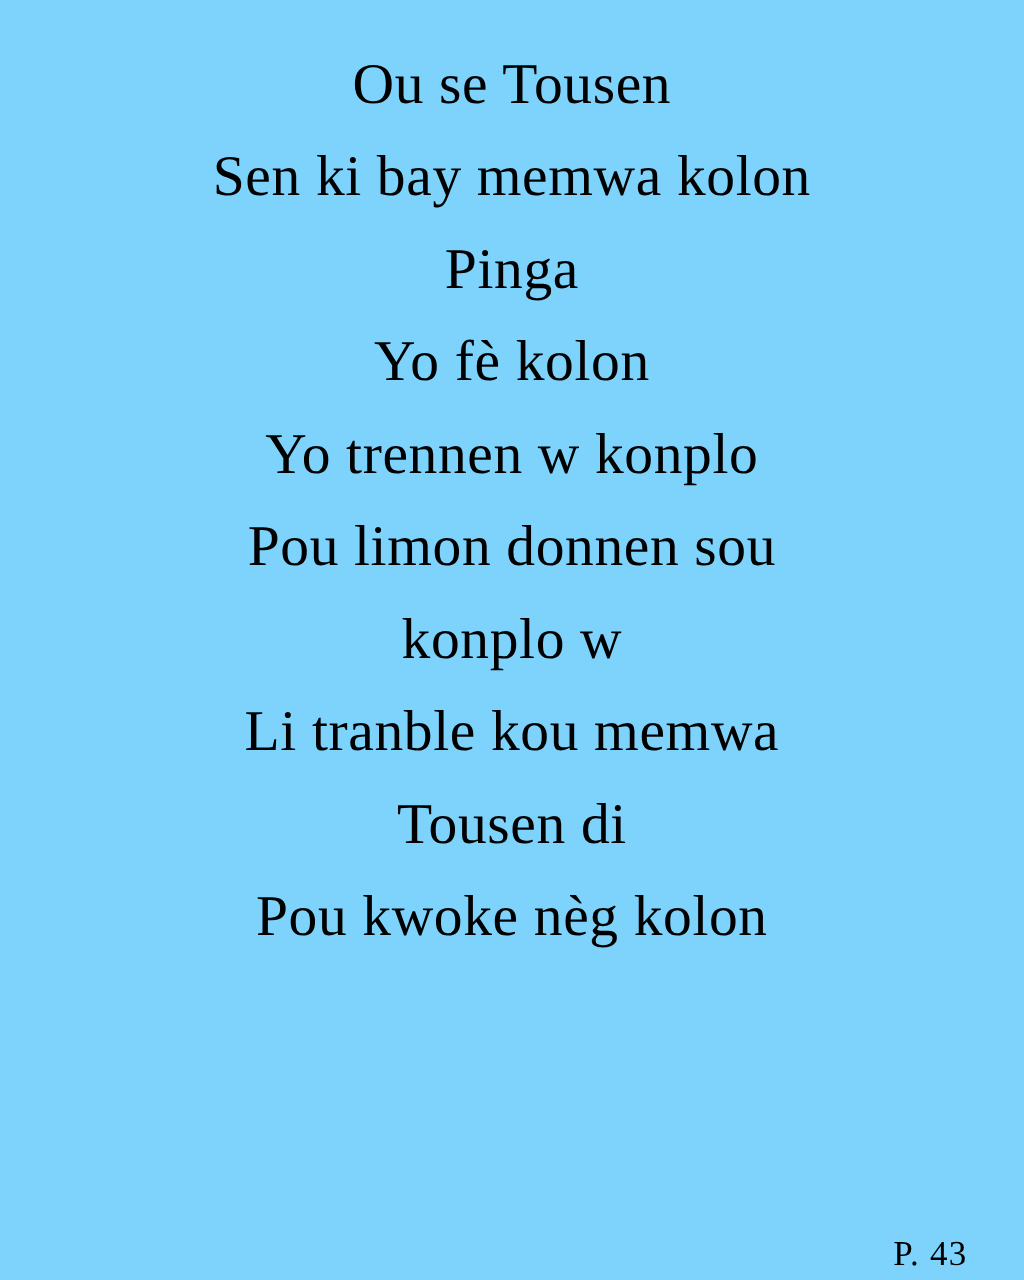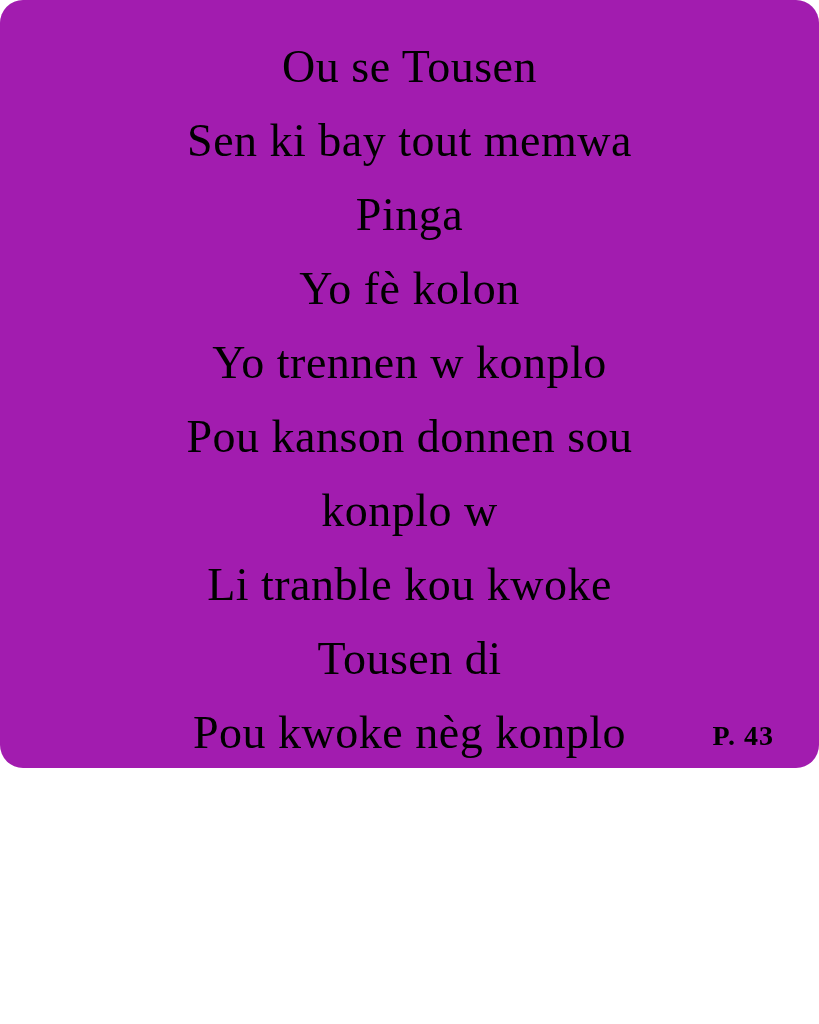--- a/index.html
+++ b/index.html
@@ -3,56 +3,55 @@
   <meta charset="utf-8">
   <style>
     html, body {
       margin: 0;
       padding: 0;
       background: #ffffff;
     }
     .page {
       position: relative;
       width: 819px;
-      height: 768px;
-      background: #a21caf;
+      height: 1024px;
+      background: #7dd3fc;
       overflow: hidden;
       font-family: "Liberation Serif", "DejaVu Serif", serif;
       color: #000000;
-      border-radius: 23px;
     }
     .poem {
       padding-top: 30px;
       text-align: center;
       font-size: 46px;
       line-height: 74px;
       letter-spacing: 0.5px;
     }
     .poem-line {
       white-space: nowrap;
     }
     .page-number {
       position: absolute;
       right: 45px;
-      bottom: 16px;
+      bottom: 4px;
       font-size: 28px;
-      font-weight: bold;
+      font-weight: normal;
       letter-spacing: 1px;
     }
   </style>
 </head>
 <body>
 
 <div class="page">
   <div class="poem">
       <div class="poem-line">Ou se Tousen</div>
-      <div class="poem-line">Sen ki bay tout memwa</div>
+      <div class="poem-line">Sen ki bay memwa kolon</div>
       <div class="poem-line">Pinga</div>
       <div class="poem-line">Yo fè kolon</div>
       <div class="poem-line">Yo trennen w konplo</div>
-      <div class="poem-line">Pou kanson donnen sou</div>
+      <div class="poem-line">Pou limon donnen sou</div>
       <div class="poem-line">konplo w</div>
-      <div class="poem-line">Li tranble kou kwoke</div>
+      <div class="poem-line">Li tranble kou memwa</div>
       <div class="poem-line">Tousen di</div>
-      <div class="poem-line">Pou kwoke nèg konplo</div>
+      <div class="poem-line">Pou kwoke nèg kolon</div>
     </div>
   <div class="page-number">P. 43</div>
 </div>
 
 </body></html>

